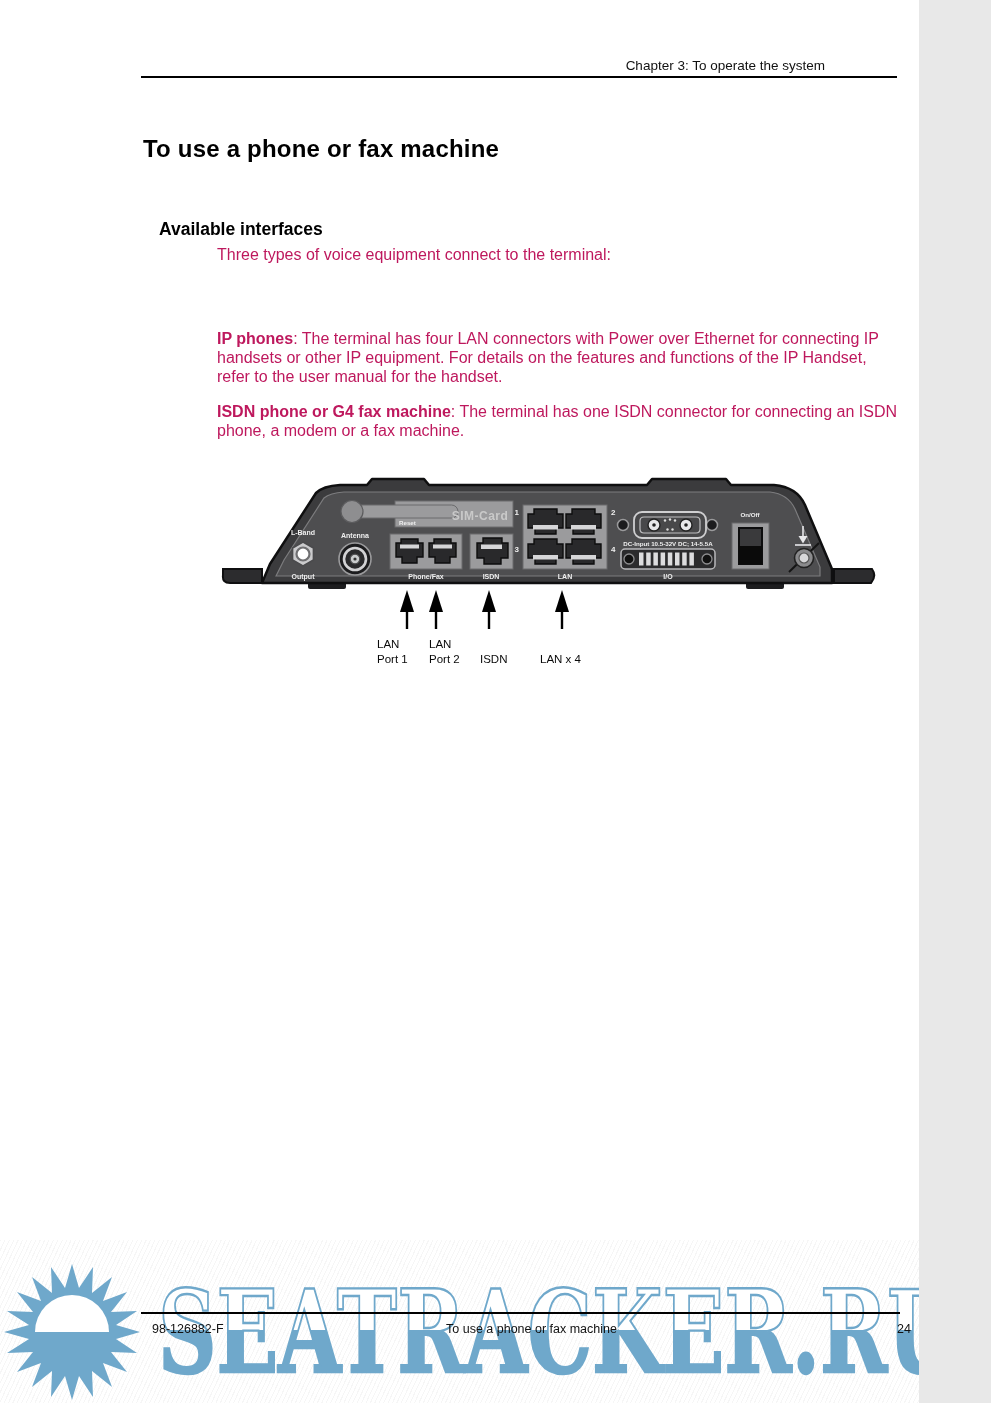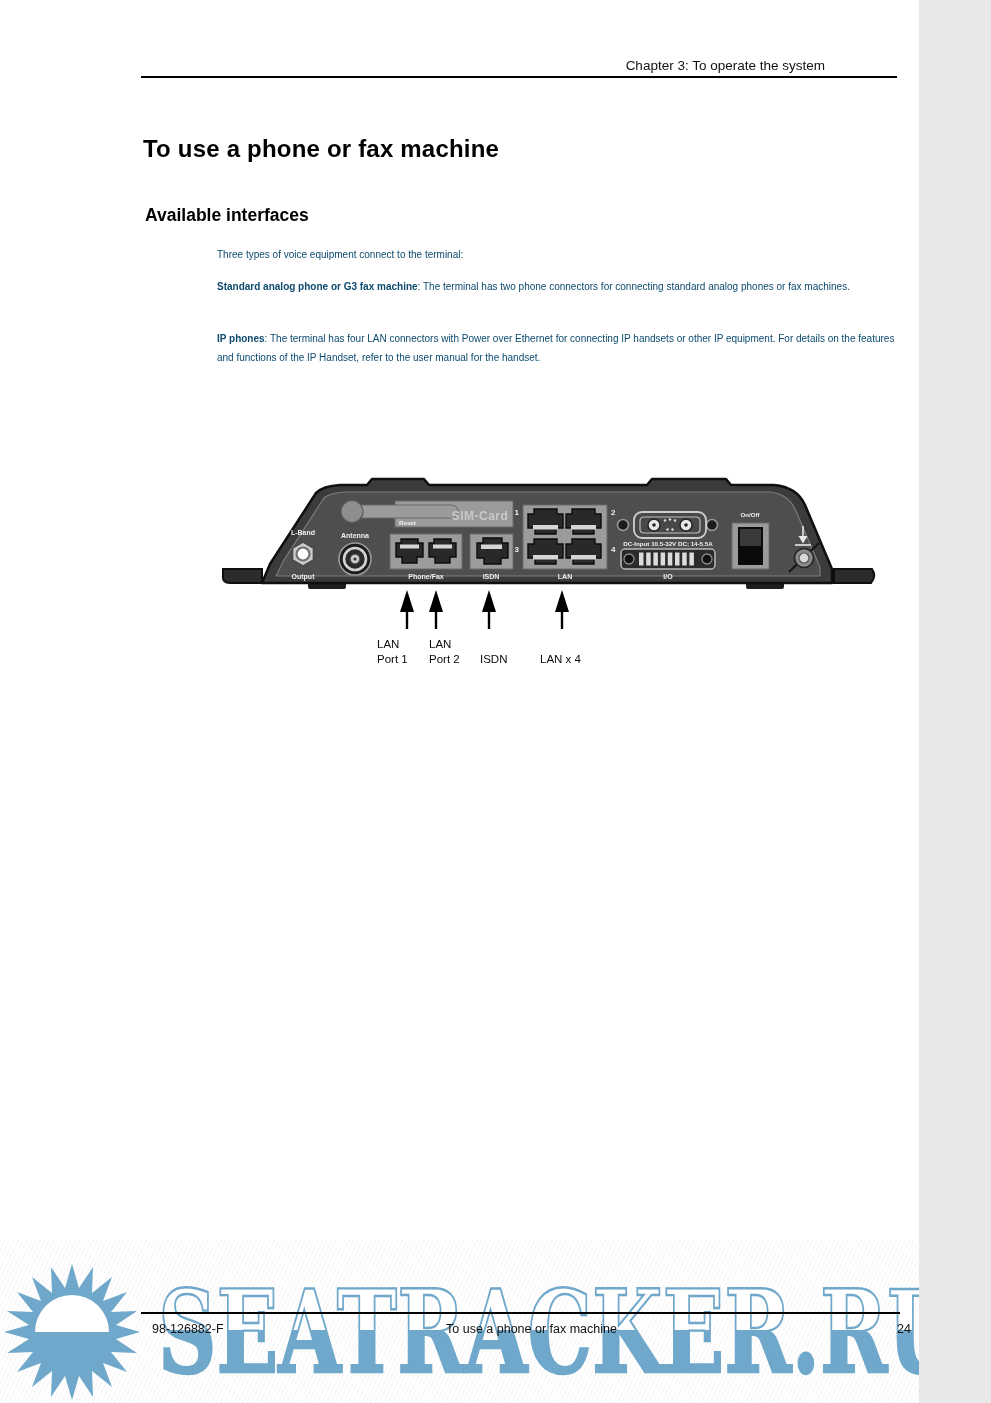--- a/index.html
+++ b/index.html
@@ -22,21 +22,21 @@
   .page-title{
     top:135px; left:143px;
     font-size:24px; font-weight:bold; letter-spacing:0.2px;
   }
   .section-heading{
     top:203px; left:143px;
     font-size:17.5px; font-weight:bold;
   }
   .para{
     left:217px; width:684px;
-    font-size:10px; line-height:19px; color:#0c4a6e;
+    font-size:16px; line-height:19px; color:#be185d;
   }
   .para b{font-weight:bold;}
   .p-intro{top:245px;}
   .p-item1{top:277px;}
   .p-item2{top:329px;}
   .p-item3{top:402px;}
   .p-outro{top:679px;}
   .figure-svg{ top:472px; left:218px; }
   .dev-label{ font-size:7px; font-weight:bold; fill:#efefef; }
   .dev-label-sm{ font-size:6.2px; font-weight:bold; fill:#efefef; }
@@ -62,28 +62,28 @@
 </style>
 </head>
 <body>
 
 <div class="page">
 
   <div class="abs chapter-header">Chapter 3: To operate the system</div>
   <div class="abs header-rule"></div>
 
   <h1 class="abs page-title" style="margin:0;">To use a phone or fax machine</h1>
-  <h2 class="abs section-heading" style="margin:2px;">Available interfaces</h2>
+  <h2 class="abs section-heading" style="margin:16px;">Available interfaces</h2>
 
   <div class="abs para p-intro">Three types of voice equipment connect to the terminal:</div>
 
-  <div class="abs para p-item1"><b>Standard analog phone or G3 fax machine</b><span>: The terminal has two phone connectors for connecting standard analog phones or fax machines.</span></div>
 
   <div class="abs para p-item2"><b>IP phones</b><span>: The terminal has four LAN connectors with Power over Ethernet for connecting IP handsets or other IP equipment. For details on the features and functions of the IP Handset, refer to the user manual for the handset.</span></div>
 
+  <div class="abs para p-item3"><b>ISDN phone or G4 fax machine</b><span>: The terminal has one ISDN connector for connecting an ISDN phone, a modem or a fax machine.</span></div>
 
   <svg class="abs figure-svg" width="660" height="195" viewBox="0 0 660 195">
 
     <rect x="90" y="106" width="38" height="11" rx="2" fill="#1d1d1f"></rect>
     <rect x="528" y="106" width="38" height="11" rx="2" fill="#1d1d1f"></rect>
 
     <path d="M 5 97 L 44 97 L 44 111 L 12 111 Q 4 111 5 103 Z" fill="#2c2c2e" stroke="#0f0f10" stroke-width="2"></path>
     <path d="M 616 97 L 654 97 Q 659 104 653 111 L 616 111 Z" fill="#2c2c2e" stroke="#0f0f10" stroke-width="2"></path>
 
     <path d="M 44 111 L 52 92 L 98 21 Q 105 14 122 13 L 149 13 L 154 7 L 206 7 L 211 13

